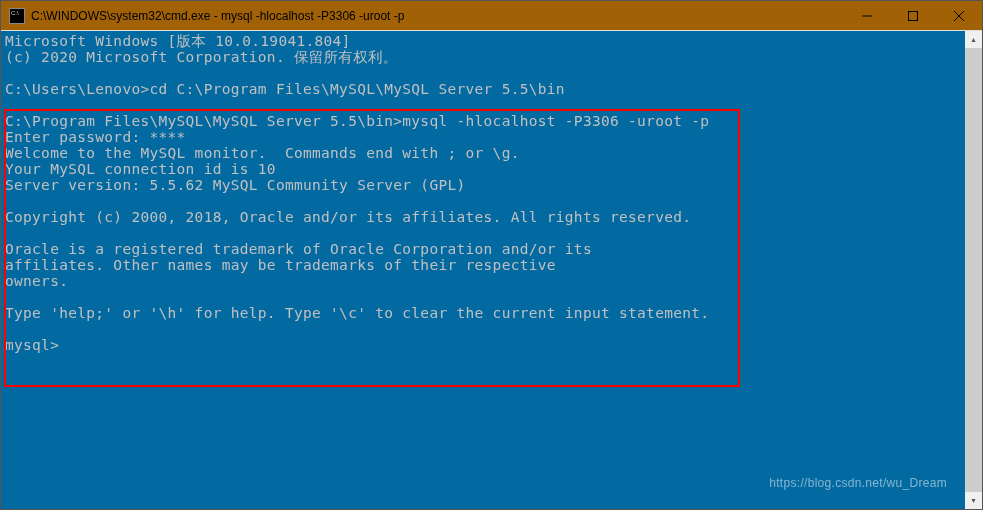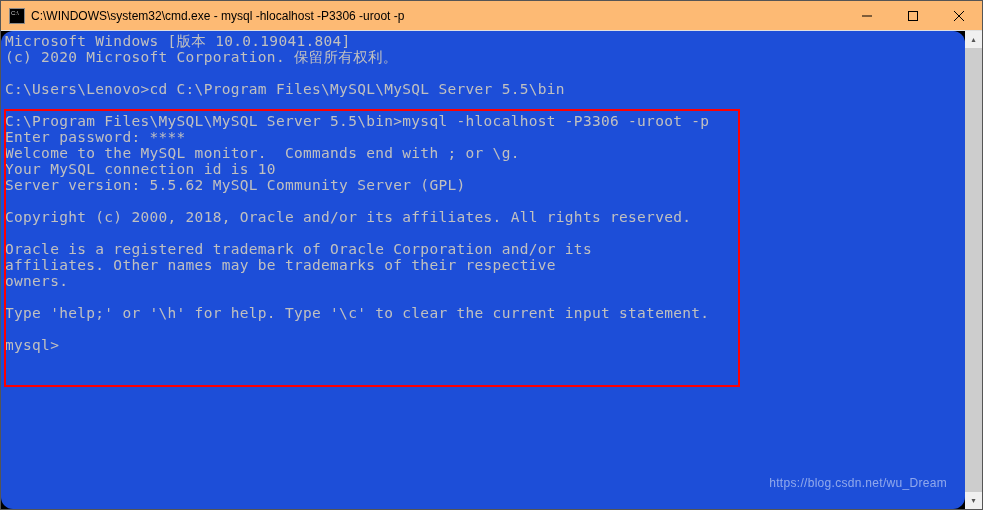--- a/index.html
+++ b/index.html
@@ -14,21 +14,21 @@
     }
     .window {
       width: 983px;
       height: 510px;
       border: 1px solid #555;
       position: relative;
       background: #fff;
     }
     .titlebar {
       height: 30px;
-      background: #fdba74;
+      background: #a16207;
       display: flex;
       align-items: center;
       border-bottom: 1px solid #e0e0e0;
     }
     .titlebar-icon {
       width: 16px;
       height: 16px;
       margin-left: 8px;
       margin-right: 6px;
       background: #000;
@@ -65,30 +65,29 @@
     .win-btn svg { width: 10px; height: 10px; }
     .client-area {
       position: relative;
       width: 100%;
       height: calc(100% - 30px);
       background: #000;
       display: flex;
     }
     .console {
       flex: 1;
-      background: #1d4ed8;
+      background: #0369a1;
       padding: 2px 4px;
       font-family: "NSimSun", "SimSun", "Consolas", monospace;
       font-size: 14.5px;
       line-height: 16px;
       color: #c0c0c0;
       white-space: pre;
       position: relative;
       letter-spacing: 0.3px;
-      border-radius: 12px;
     }
     .scrollbar {
       width: 17px;
       background: #f0f0f0;
       position: relative;
       display: flex;
       flex-direction: column;
     }
     .scroll-arrow {
       height: 17px;

